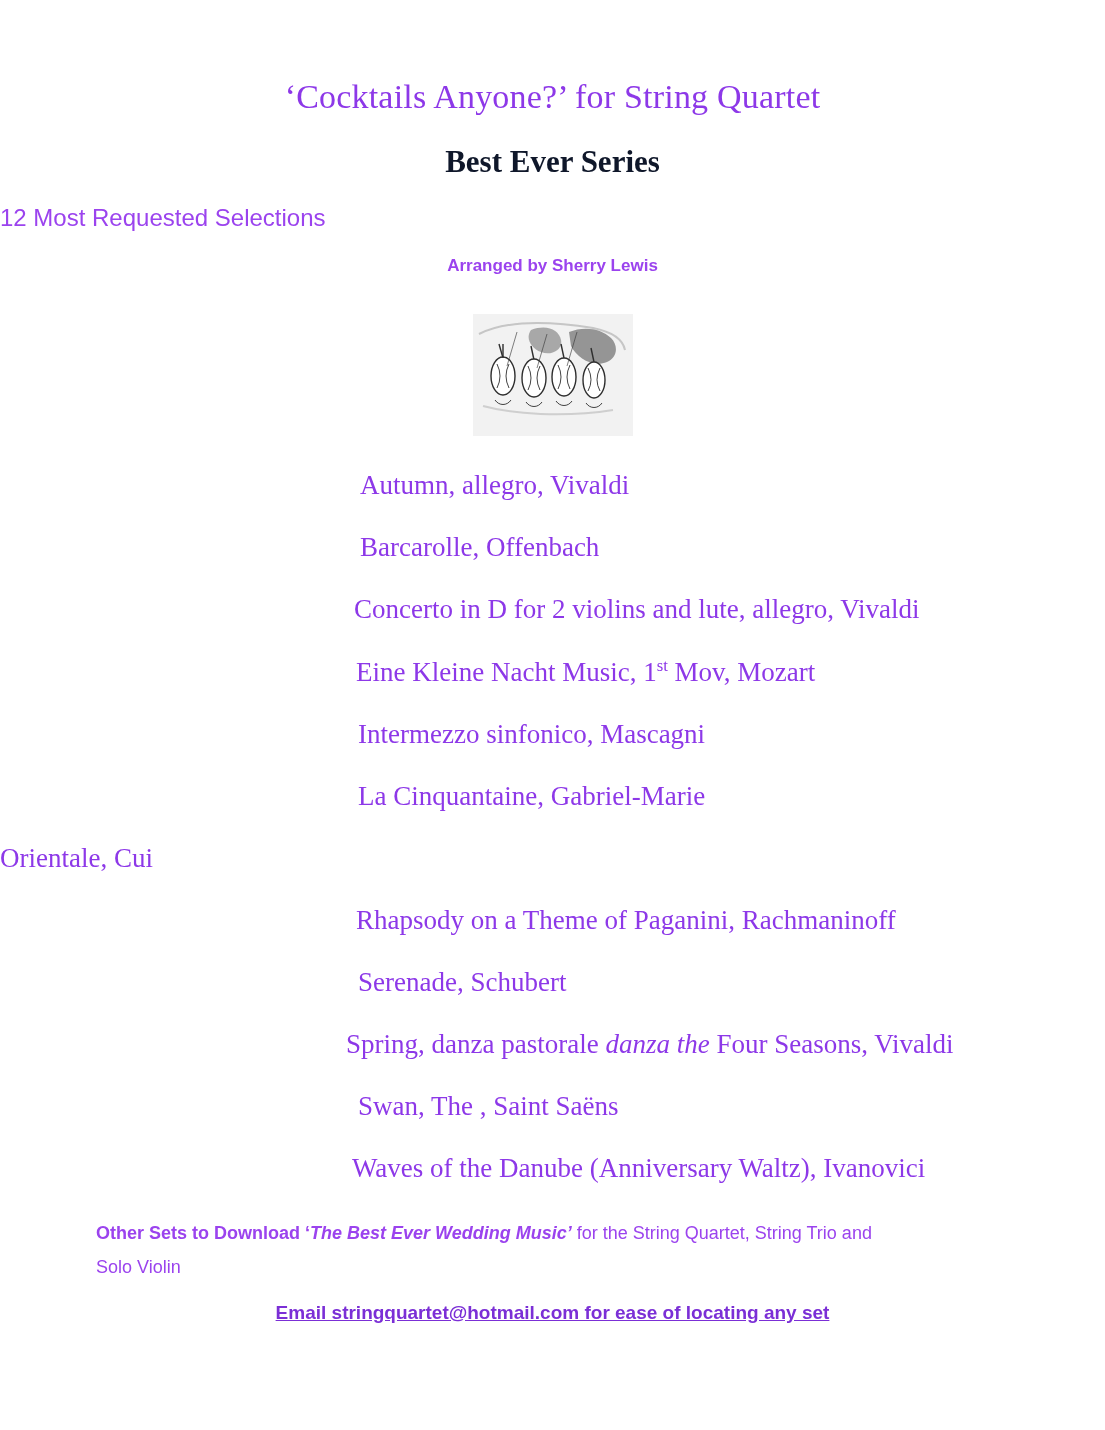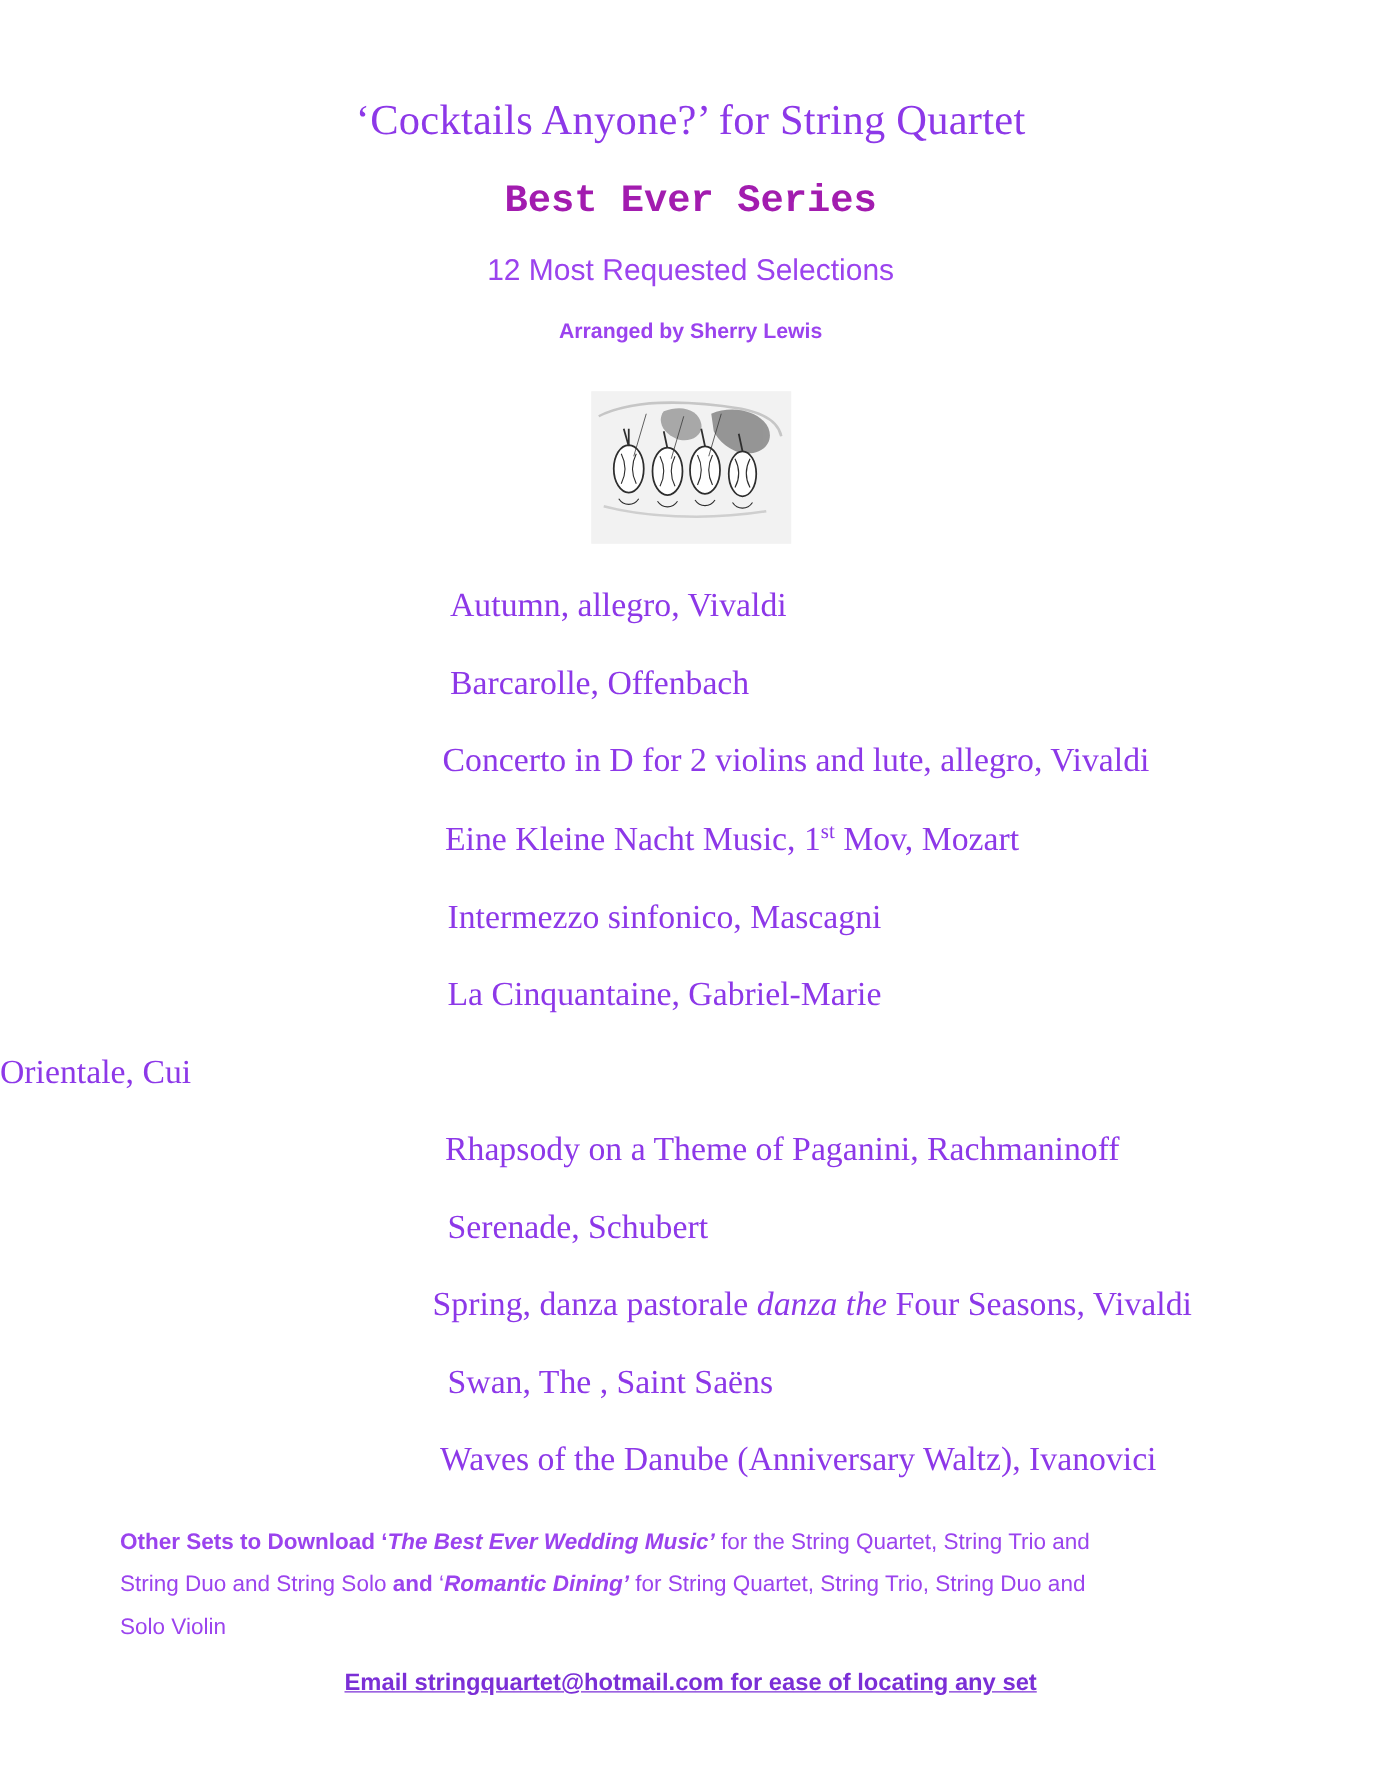--- a/index.html
+++ b/index.html
@@ -28,29 +28,29 @@
     font-family: "Liberation Serif", serif;
     font-size: 34px;
     font-weight: normal;
     color: #8d38e8;
     margin: 0;
     padding-top: 78px;
     letter-spacing: 0.2px;
   }
   .series-title {
     text-align: center;
-    font-family: Liberation Mono, monospace;
+    font-family: Liberation Serif, serif;
     font-size: 31px;
     font-weight: bold;
-    color: #a21caf;
+    color: #0f172a;
     margin: 0;
     padding-top: 28px;
   }
   .subtitle {
-    text-align: center;
+    text-align: left;
     font-family: "Liberation Sans", sans-serif;
     font-size: 24px;
     font-weight: normal;
     color: #9b43ee;
     margin: 0;
     padding-top: 24px;
   }
   .arranger {
     text-align: center;
     font-family: "Liberation Sans", sans-serif;
@@ -188,22 +188,19 @@
       <li style="padding-left: 358px;"><span>Serenade, Schubert</span></li>
       <li style="padding-left: 346px;"><span>Spring, danza pastorale </span><span class="ital">danza the</span><span> Four Seasons, Vivaldi</span></li>
       <li style="padding-left: 358px;"><span>Swan, The , Saint Saëns</span></li>
       <li style="padding-left: 352px;"><span>Waves of the Danube (Anniversary Waltz), Ivanovici</span></li>
     </ul>
 
   <div class="footer">
     <p>
       <span class="b">Other Sets to Download ‘</span><span class="i">The Best Ever Wedding Music’</span><span> for the String Quartet, String Trio and</span>
     </p>
-    <p>
-      <span>String     Duo and  String Solo </span><span class="b">and</span><span> ‘</span><span class="i">Romantic Dining’</span><span> for String Quartet, String Trio, String Duo and</span>
-    </p>
     <p>Solo Violin</p>
     <div class="email-line">
       <span class="email">Email stringquartet@hotmail.com for ease of locating any set</span>
     </div>
   </div>
 
 </div>
 
 </body></html>

